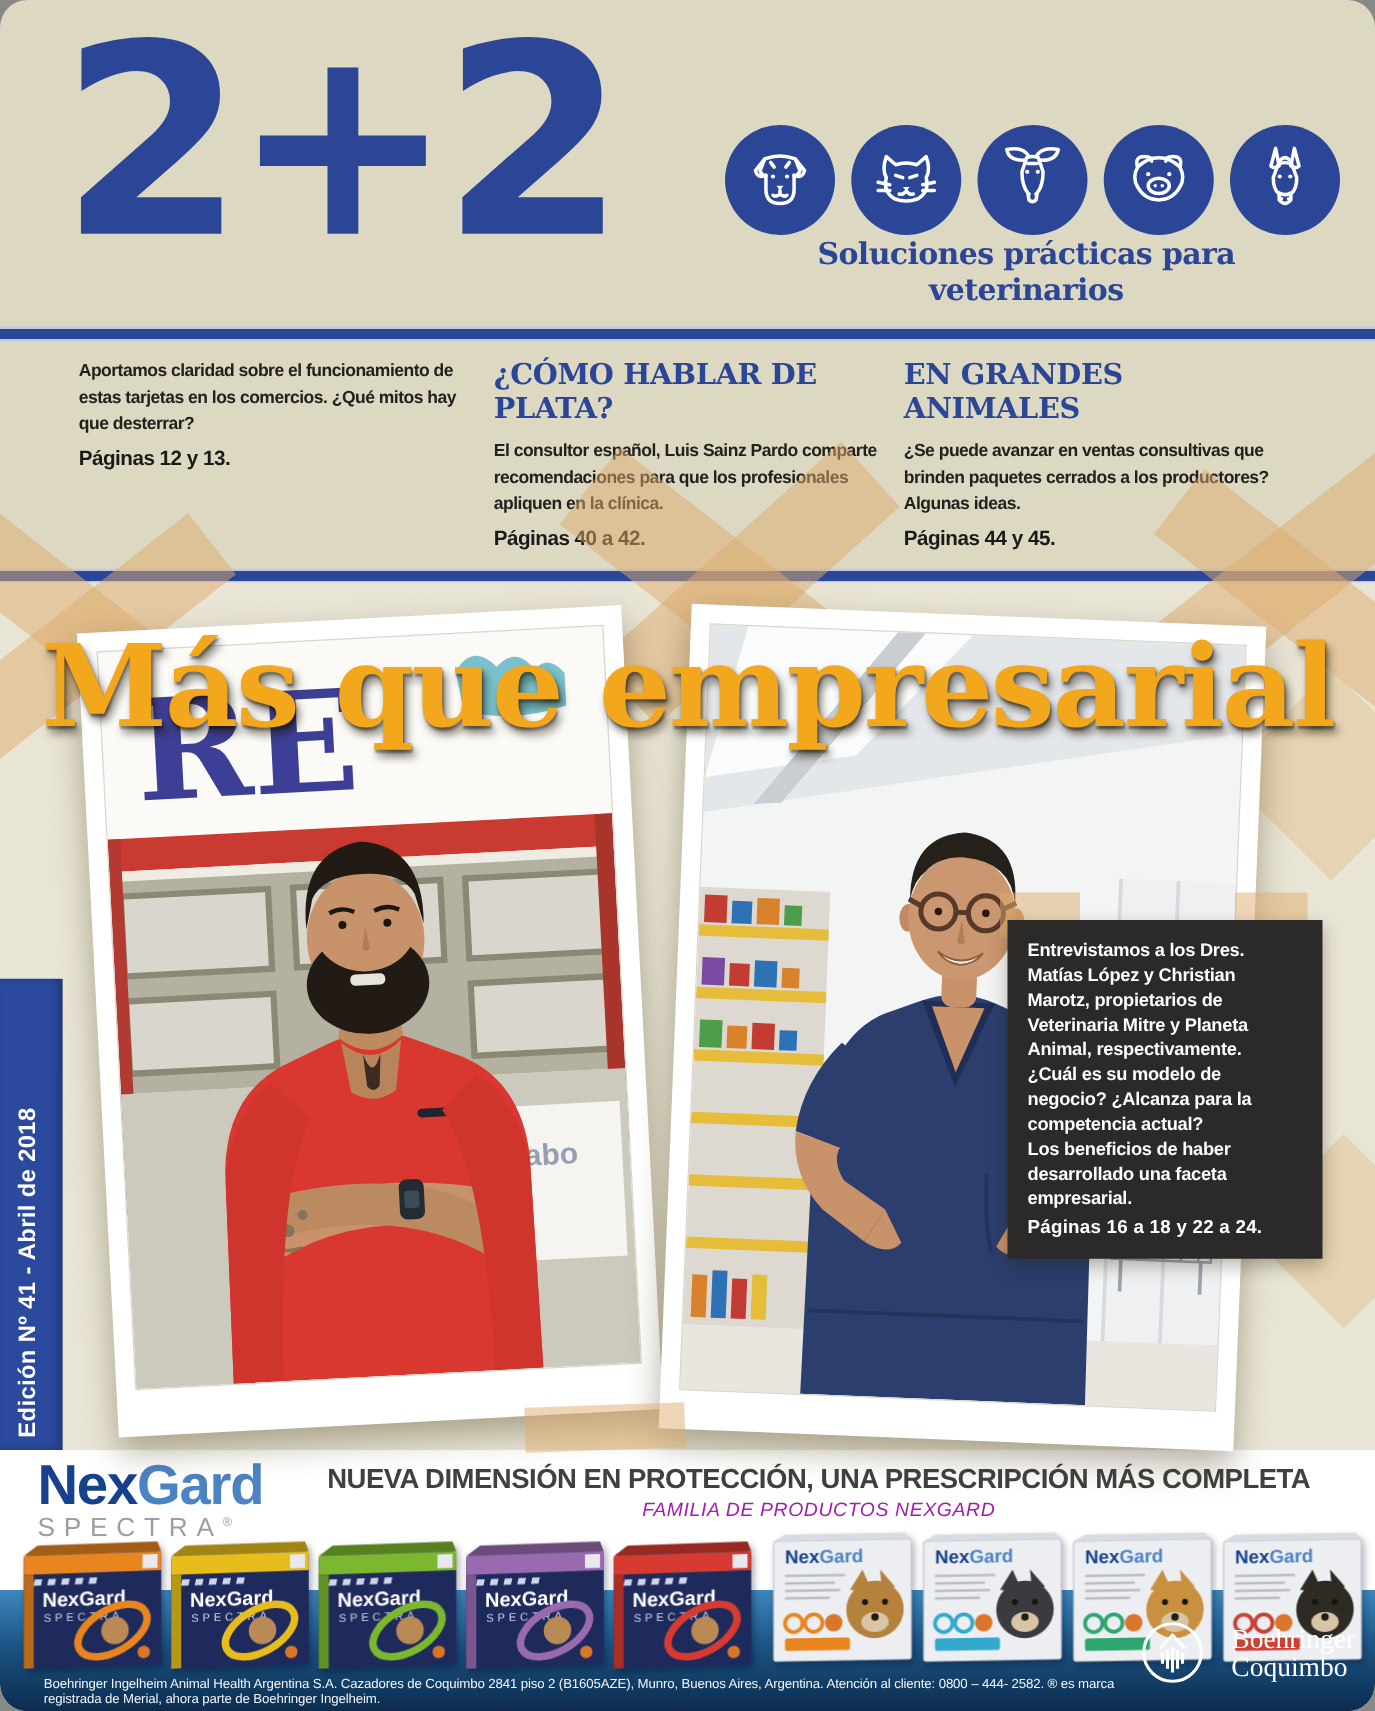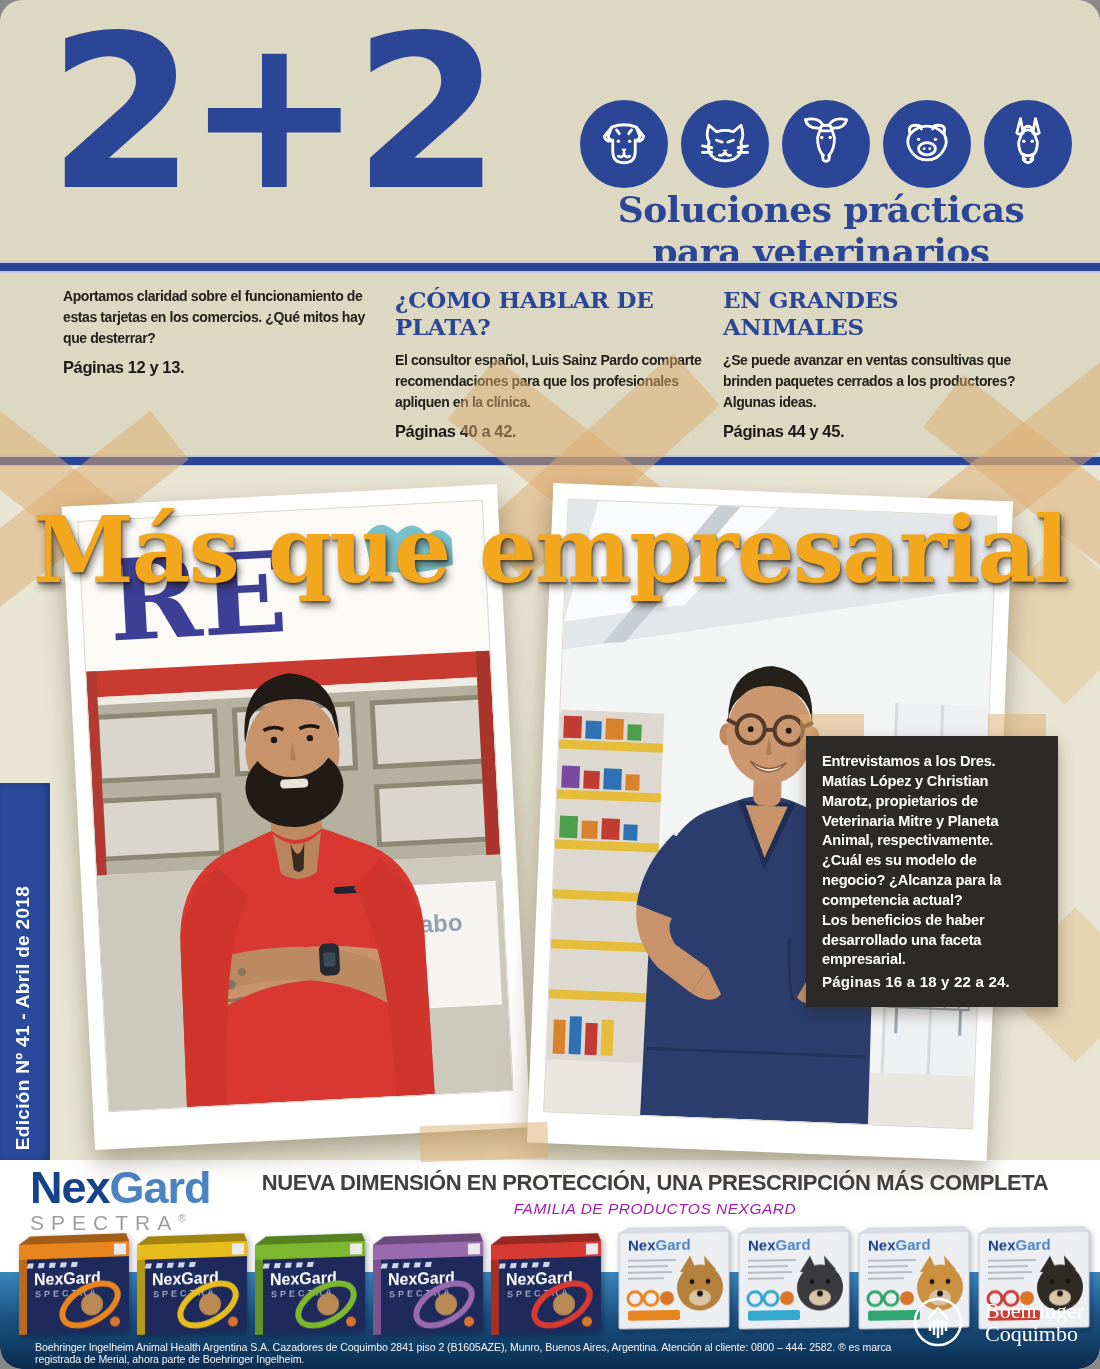--- a/index.html
+++ b/index.html
@@ -7,21 +7,21 @@
         font-family:"Liberation Sans","DejaVu Sans",sans-serif;margin:0 auto;border-radius:22px;}
 
   
   .logo{position:absolute;left:48px;top:8px;font-family:"DejaVu Sans",sans-serif;
         font-weight:900;font-size:212px;line-height:1;letter-spacing:-10px;color:#2b4697;}
   .animal-icons{position:absolute;left:580px;top:100px;display:flex;gap:13px;}
   .animal-circle{width:88px;height:88px;border-radius:50%;background:#2b4697;
         display:flex;align-items:center;justify-content:center;}
   .tagline{position:absolute;left:580px;top:188px;width:482px;text-align:center;
         font-family:"DejaVu Serif","Liberation Serif",serif;font-weight:bold;
-        font-size:36px;color:#2b4697;letter-spacing:-0.5px;}
+        font-size:24px;color:#2b4697;letter-spacing:-0.5px;}
 
   .rule{position:absolute;left:0;width:1100px;height:12px;
         background:linear-gradient(#c3c9dc 0 2px,#2b4697 2px 10px,#c3c9dc 10px 12px);}
   .rule-1{top:261px;} .rule-2{top:455px;}
 
   
   .teaser{position:absolute;top:286px;}
   .teaser h2{margin:0 0 10px 0;font-family:"DejaVu Serif","Liberation Serif",serif;
         font-size:23px;color:#2b4697;letter-spacing:-0.3px;}
   .teaser p{margin:0;font-size:14px;font-weight:700;color:#22211e;line-height:1.5;letter-spacing:-0.4px;}

